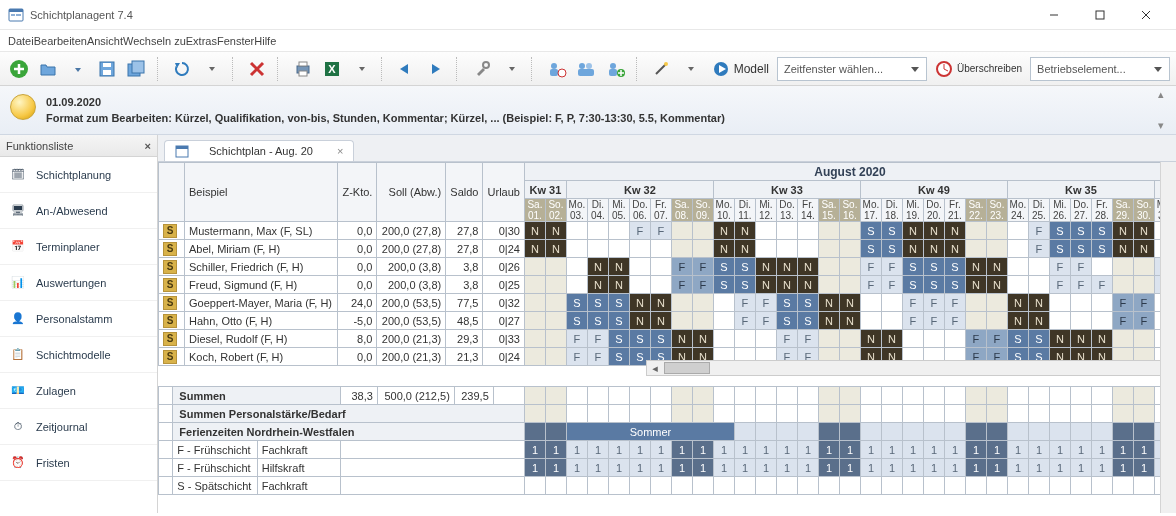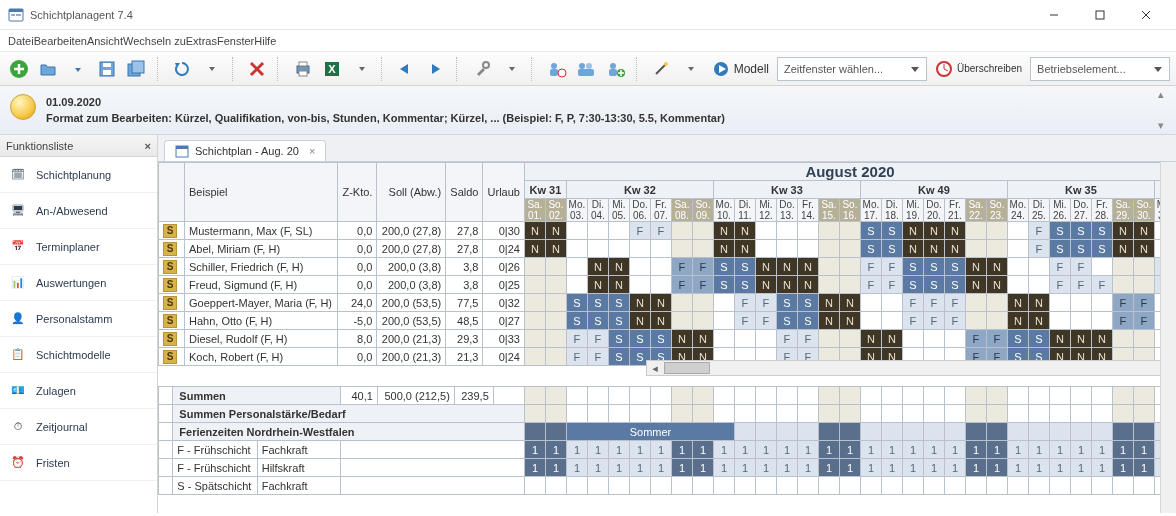--- a/index.html
+++ b/index.html
@@ -22,39 +22,39 @@
 .infobar .txt{font-size:12px;color:#333;line-height:1.35}
 .infobar .scroll{position:absolute;right:2px;top:2px;bottom:2px;width:16px;display:flex;flex-direction:column;justify-content:space-between;color:#888}
 .main{display:flex;height:calc(516px - 30px - 22px - 34px - 52px)}
 .sidebar{width:158px;border-right:1px solid #d4d4d4;background:#fff;display:flex;flex-direction:column}
 .sidehead{height:22px;display:flex;align-items:center;justify-content:space-between;padding:0 6px;background:linear-gradient(#f5f5f5,#e9e9e9);border-bottom:1px solid #d4d4d4;font-size:12px;color:#444}
 .sidehead .x{font-weight:700;color:#555;cursor:default}
 .sideitem{height:36px;display:flex;align-items:center;gap:8px;padding:0 8px;border-bottom:1px solid #f0f0f0;font-size:12px;color:#2a3b4d;cursor:default}
 .sideitem .sic{width:20px;height:20px;display:inline-flex;align-items:center;justify-content:center}
 .content{flex:1;display:flex;flex-direction:column;overflow:hidden;background:#f4f4f4}
 .tabbar{height:26px;display:flex;align-items:flex-end;padding:4px 6px 0 6px;background:#eef0f3}
-.tab{background:#fff;border:1px solid #c9d0da;border-bottom:none;border-radius:4px 4px 0 0;padding:3px 10px;display:flex;align-items:center;gap:6px;font-size:12px;color:#333}
+.tab{background:#fff;border:1px solid #c9d0da;border-bottom:none;border-radius:4px 4px 0 0;padding:3px 10px;display:flex;align-items:center;gap:20px;font-size:12px;color:#333}
 .tab .tx{color:#888;margin-left:4px}
 .grid{flex:1;overflow:hidden;background:#fff;border-top:1px solid #c9d0da;position:relative}
 table{border-collapse:collapse;width:100%}
 th,td{border:1px solid #b8c1cc;padding:0;height:18px;font-size:11px;color:#333;background:#fff;text-align:center;white-space:nowrap;overflow:hidden}
 th{background:#f3f5f8;font-weight:400}
 .lh{text-align:left;padding:0 4px}
 .rh{text-align:right;padding:0 4px}
 .sbadge{display:inline-flex;width:14px;height:14px;background:#d8b24a;color:#4a3a10;font-weight:700;align-items:center;justify-content:center;border:1px solid #b7933a;margin-right:3px;font-size:10px}
 .dayh{font-size:10px;color:#444}
 .dcell{width:21px;min-width:21px;max-width:21px}
 .we{background:#b6b097!important;color:#fff}
 .wew{background:#5a6f8b!important;color:#fff}
 .blk{background:#3f3626!important;color:#e8e0cc}
 .blu{background:#5a7aa3!important;color:#fff}
 .blu2{background:#8ea7c4!important;color:#2c3a4b}
 .lgt{background:#dbe3ee!important;color:#596879}
 .emptywe{background:#eceade!important}
-.monthhead{background:#eef1f5;color:#324156;font-weight:700;font-size:15px}
+.monthhead{background:#eef1f5;color:#324156;font-weight:700;font-size:12px}
 .kw{background:#eef1f5;font-weight:700;font-size:11px}
 .sommer{background:#5a7aa3!important;color:#fff}
 .sumhead{font-weight:700;text-align:left;padding:0 6px;background:#eef1f5}
 .scrollh{position:absolute;left:488px;right:15px;height:16px;top:198px;background:#f0f0f0;border:1px solid #ccc;display:flex;align-items:center}
 .scrollh .a{width:16px;text-align:center;color:#666}
 .scrollh .thumb{width:46px;height:12px;background:#cfcfcf;border:1px solid #aaa;margin-left:1px}
 .scrollv{position:absolute;right:0;top:0;bottom:0;width:16px;background:#f0f0f0;border-left:1px solid #d4d4d4}
 svg{display:block}
 </style>
 </head>
@@ -780,21 +780,21 @@
               <col style="width:21px">
               <col style="width:21px">
               <col style="width:21px">
               <col style="width:21px">
               <col style="width:21px">
             </colgroup>
             <tbody>
               <tr>
                 <td></td>
                 <td colspan="2" class="sumhead">Summen</td>
-                <td class="rh">40,1</td>
+                <td class="rh">38,3</td>
                 <td class="rh">500,0 (212,5)</td>
                 <td class="rh">239,5</td>
                 <td></td>
                 <td class="dcell emptywe"></td>
                 <td class="dcell emptywe"></td>
                 <td class="dcell "></td>
                 <td class="dcell "></td>
                 <td class="dcell "></td>
                 <td class="dcell "></td>
                 <td class="dcell "></td>

